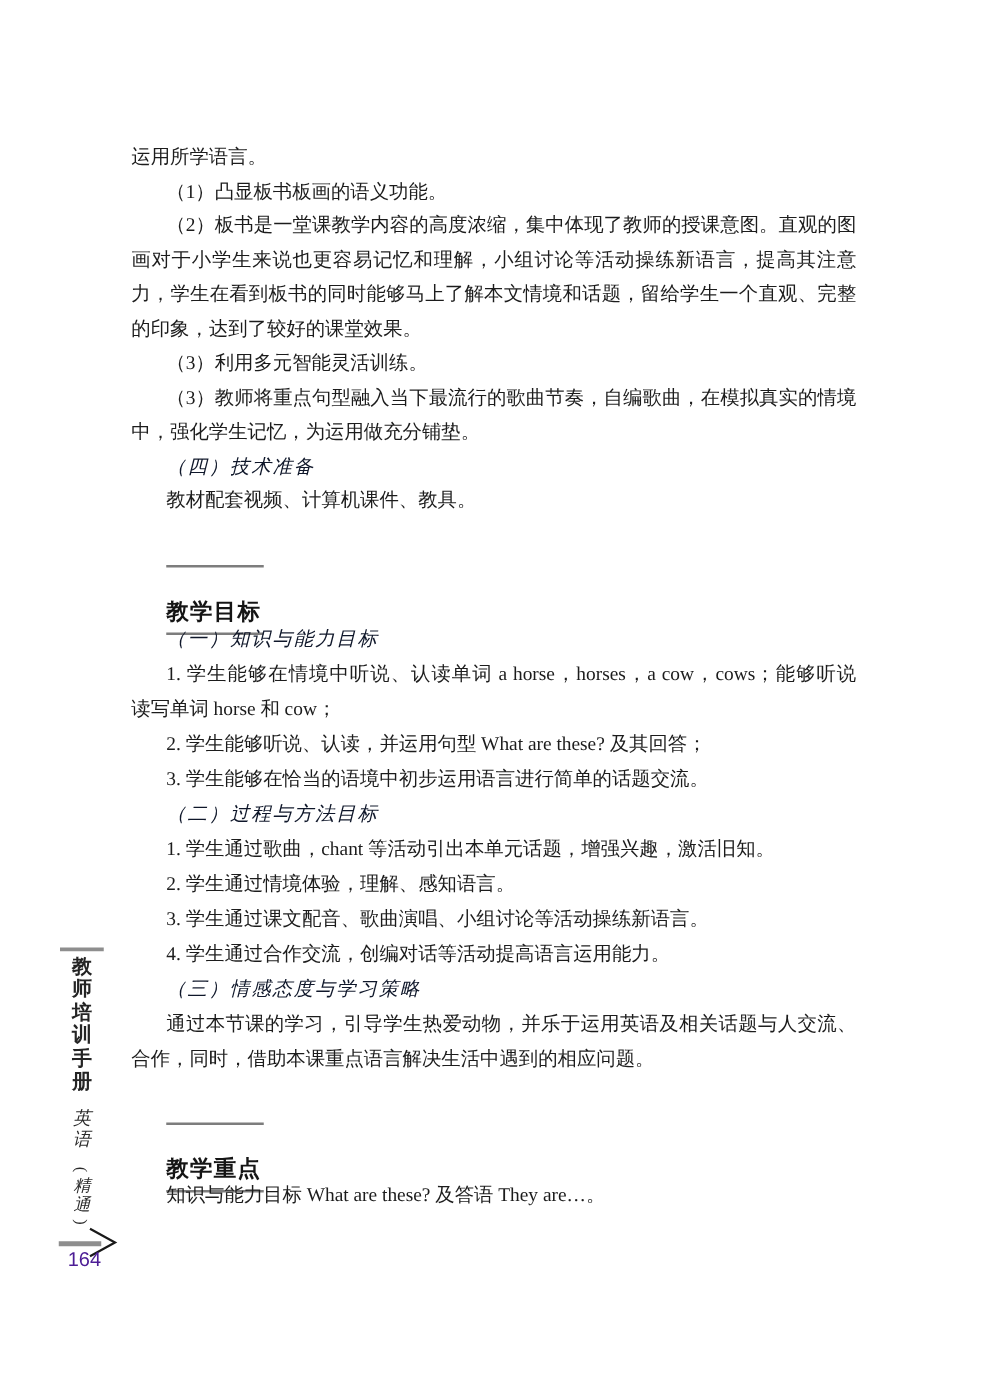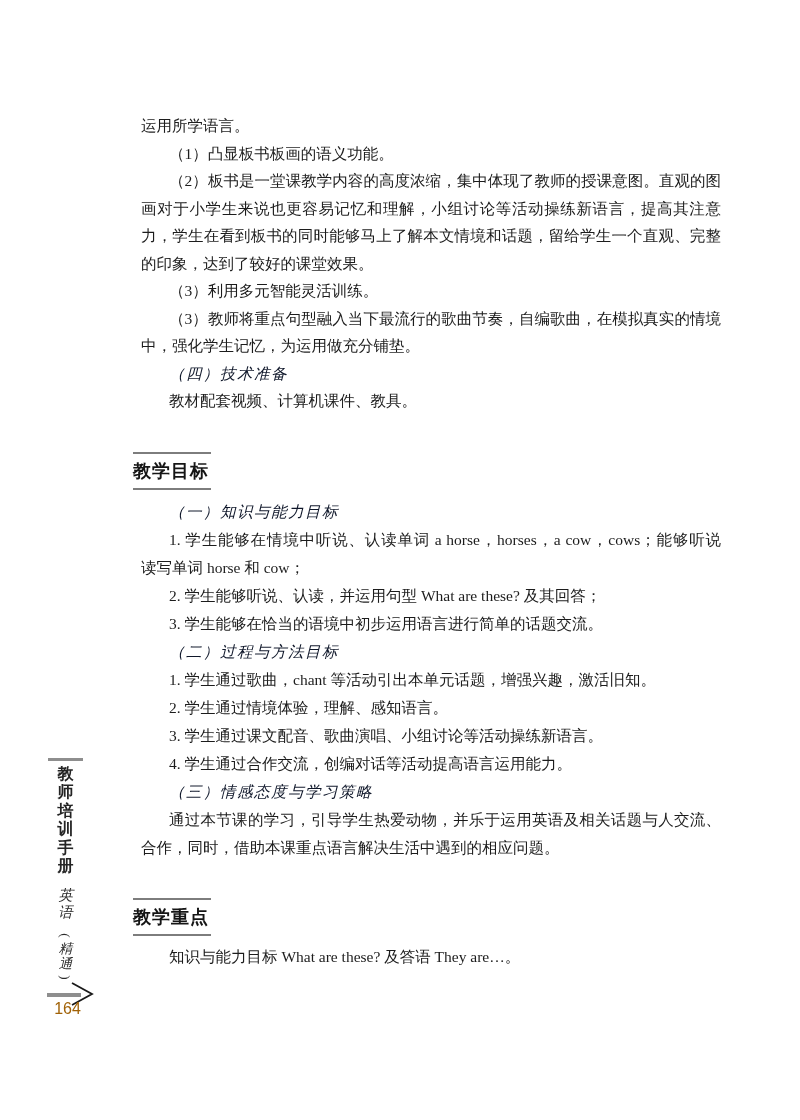--- a/index.html
+++ b/index.html
@@ -16,40 +16,39 @@
     overflow: hidden;
   }
 
   
   .textblock {
     position: absolute;
     left: 105px;
     width: 580px;
     font-size: 15.5px;
     color: #1c1c1c;
-    margin-left: 36px;
   }
   .lh1 { line-height: 27.5px; }
   .lh2 { line-height: 28px; }
   .line { white-space: normal; }
   .line.indent { text-indent: 28px; }
   .line.just { text-align: justify; text-align-last: justify; }
   .line.kai {
     font-style: italic;
     letter-spacing: 1.5px;
     color: #0f172a;
   }
 
   
   .section-heading { position: absolute; left: 133px; }
   .section-heading .inner {
     display: inline-block;
     border-top: 2px solid #7d7d7d;
     border-bottom: 2px solid #7d7d7d;
-    padding: 5px 2px 5px 0;
+    padding: 23px 2px 5px 0;
     font-family: "Liberation Sans", "DejaVu Sans", sans-serif;
     font-weight: bold;
     font-size: 18px;
     letter-spacing: 1px;
     color: #151515;
   }
 
   
   .sb-rule-top {
     position: absolute; left: 48px; top: 758px;
@@ -85,21 +84,21 @@
   }
   .sb-rule-bottom {
     position: absolute; left: 47px; top: 993px;
     width: 34px; height: 4px; background: #8e8e8e;
   }
   .sb-chevron { position: absolute; left: 70px; top: 980px; }
   .page-number {
     position: absolute; left: 50px; top: 1000px; width: 35px;
     text-align: center;
     font-family: "Liberation Sans", "DejaVu Sans", sans-serif;
-    font-size: 16px; color: #a16207;
+    font-size: 16px; color: #4c1d95;
   }
   .vchar { display: block; }
 </style>
 </head>
 <body>
 
 <div class="page">
 
   <div class="sb-rule-top"></div>
 

